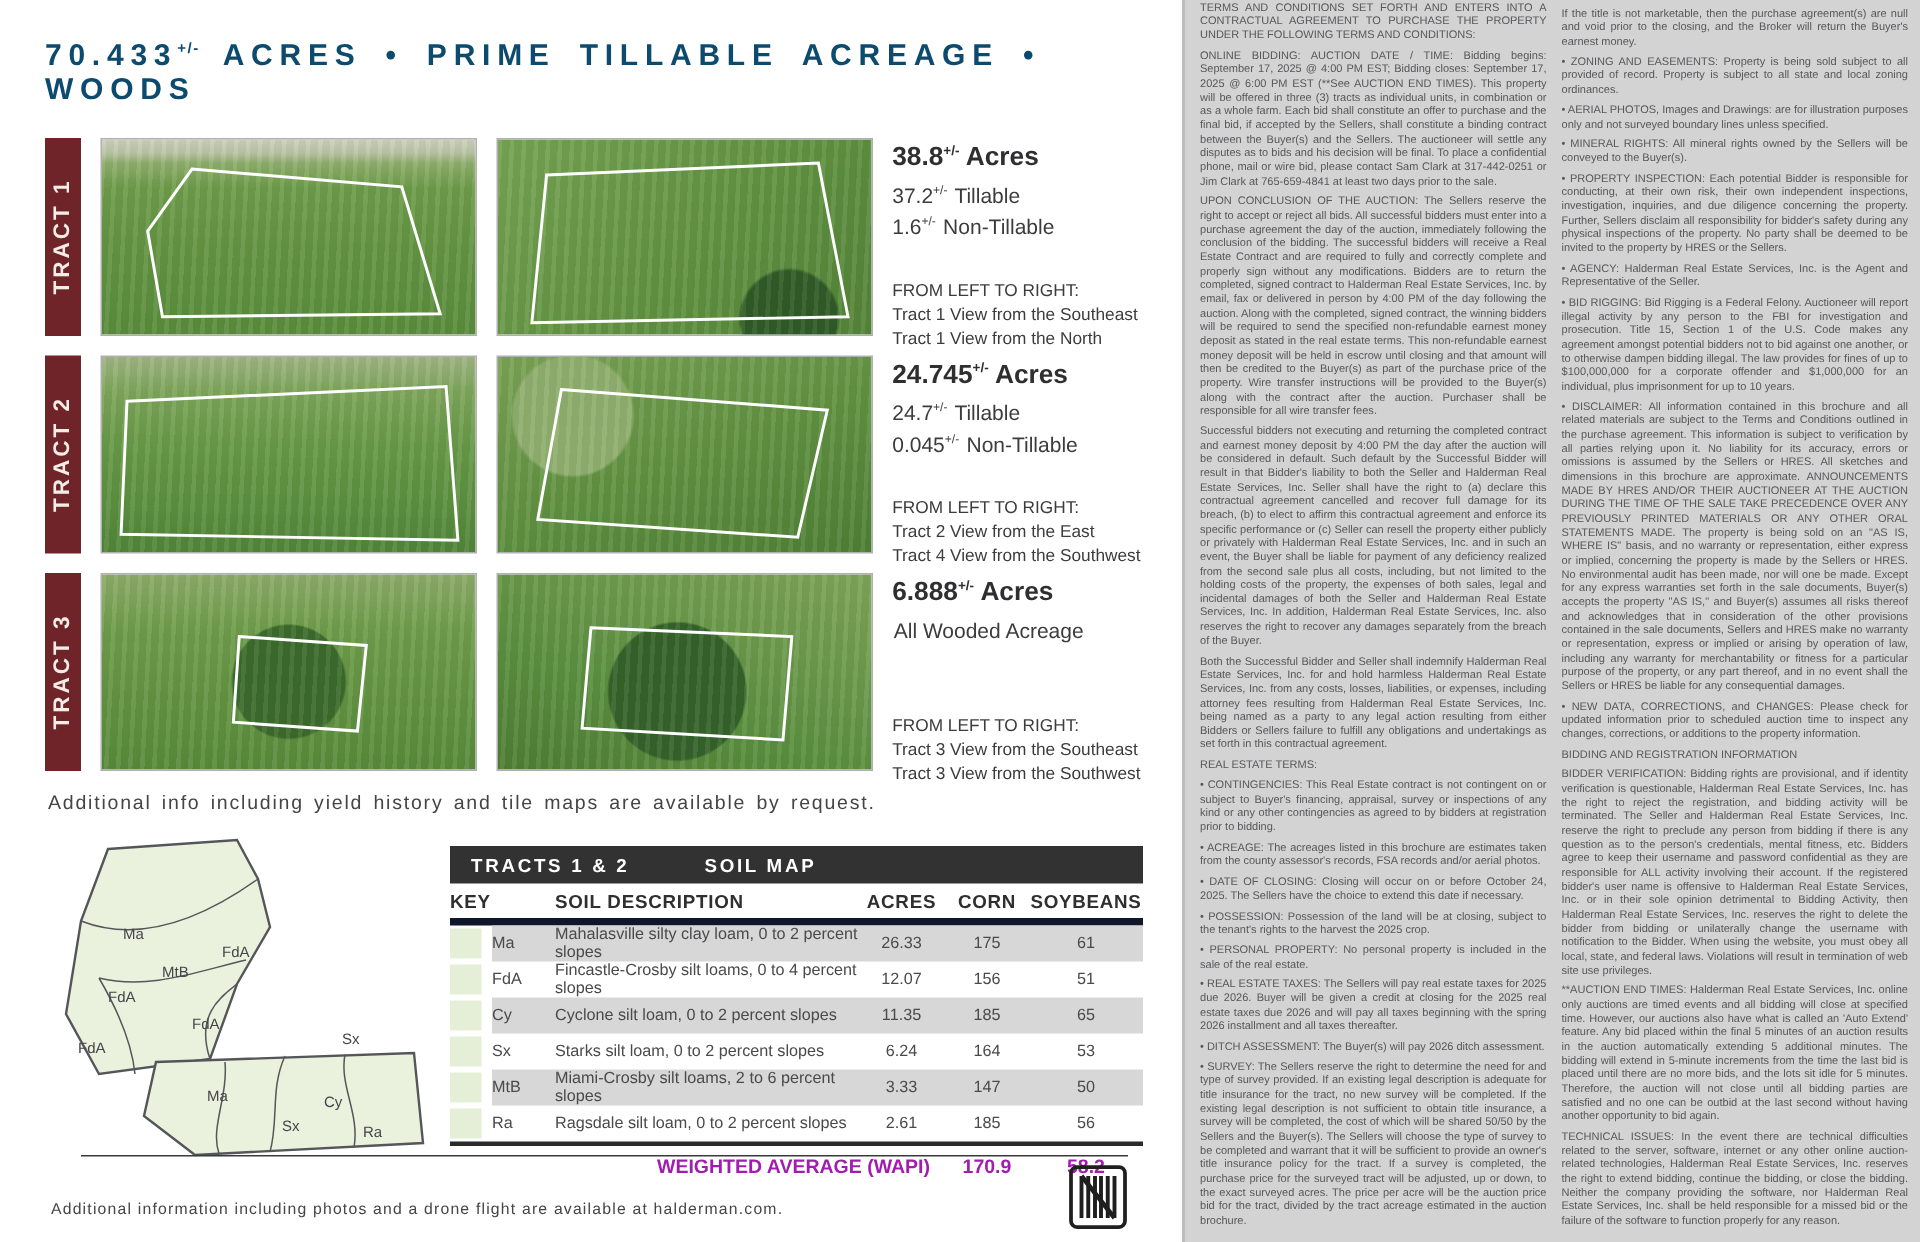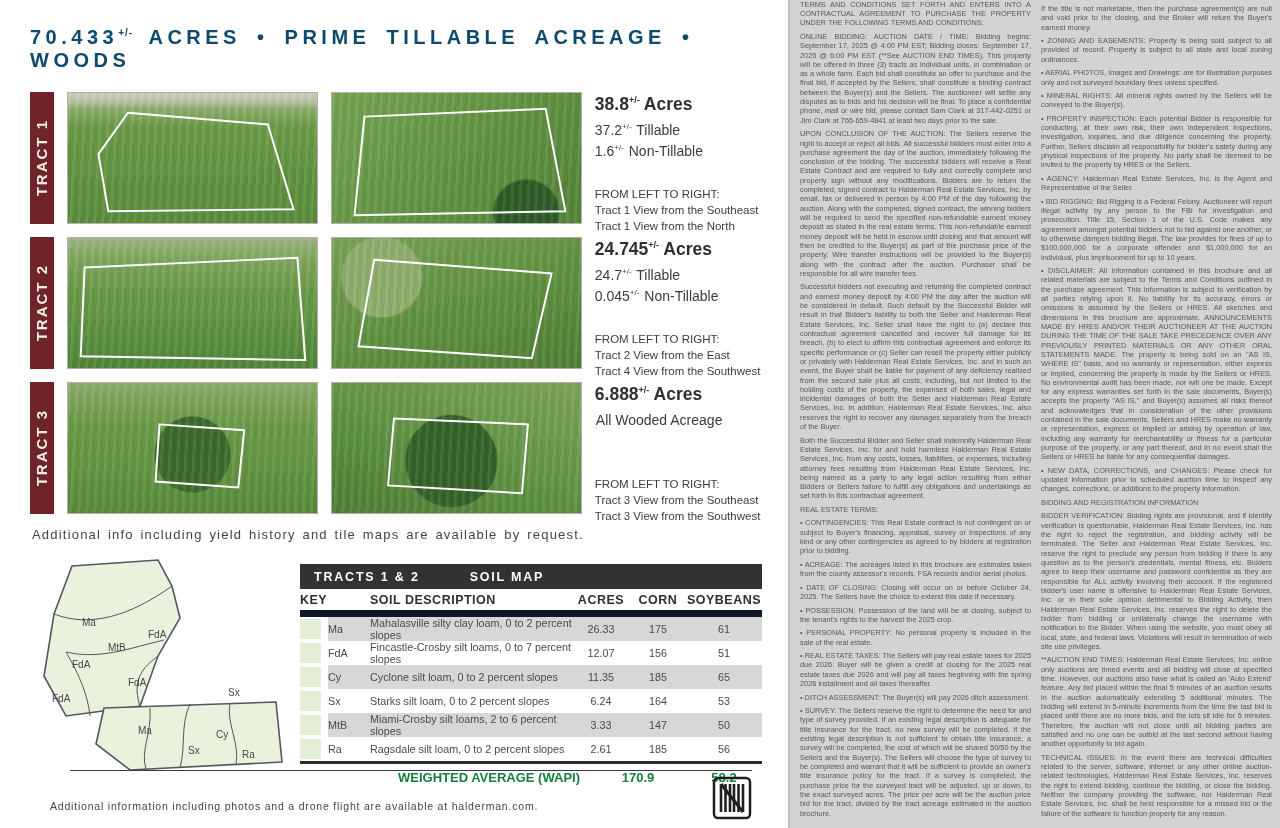--- a/index.html
+++ b/index.html
@@ -42,34 +42,34 @@
   .request-note { font-size: 13px; font-weight: 500; letter-spacing: 1.2px; word-spacing: 2px; color: #454547; margin: 6px 0 14px 2px; }
 
   .bottom-zone { display: flex; gap: 14px; }
   .soil-map { width: 256px; height: 232px; flex: none; }
   .soil-map text { font-size: 10px; fill: #45464a; font-family: "Liberation Sans", sans-serif; }
 
   .soil-table { width: 462px; font-size: 11px; color: #4a4a4c; margin-top: 8px; }
   .st-bar { height: 25px; background: #323232; color: #fff; display: flex; align-items: center; font-weight: bold; font-size: 12.5px; letter-spacing: 1.8px; padding-left: 14px; gap: 16px; }
   .st-bar .bar-right { margin-left: 34px; }
   .st-grid { display: grid; grid-template-columns: 28px 42px 1fr 58px 56px 76px; align-items: center; }
-  .st-head { border-bottom: 7px solid #0f172a; height: 28px; font-weight: bold; font-size: 12.5px; color: #2f2f31; letter-spacing: 0.5px; }
+  .st-head { border-bottom: 5px solid #0f172a; height: 28px; font-weight: bold; font-size: 12.5px; color: #2f2f31; letter-spacing: 0.5px; }
   .st-head .h-key { grid-column: 1 / span 2; }
   .h-num { text-align: center; }
   .st-row { height: 24px; font-size: 10.8px; }
   .st-row > div { height: 100%; display: flex; align-items: center; }
   .st-row .cell-num { justify-content: center; }
   .st-row.shade > div:not(.sw-cell) { background: #d7d7d7; }
   .sw-cell { justify-content: flex-start; }
   .swatch { width: 21px; height: 20px; background: #e5efd8; }
-  .st-foot { border-top: 3px solid #2b2b2b; height: 30px; font-weight: bold; font-size: 13px; color: #15803d; gap: 20px; }
+  .st-foot { border-top: 3px solid #2b2b2b; height: 30px; font-weight: bold; font-size: 13px; color: #a21caf; }
   .st-foot .f-label { grid-column: 1 / span 4; text-align: right; padding-right: 10px; }
   .st-foot .f-num { text-align: center; }
 
-  .page-footer { position: absolute; left: 50px; right: 36px; bottom: 8px; }
+  .page-footer { position: absolute; left: 34px; right: 36px; bottom: 8px; }
   .pf-rule { border-top: 1.5px solid #3a3a3c; margin-bottom: 5px; margin-left: 20px; }
   .pf-row { display: flex; align-items: flex-end; justify-content: space-between; }
   .pf-text { font-size: 10.5px; letter-spacing: 0.8px; color: #454547; padding-bottom: 8px; }
 
   
   .right-page { width: 492px; height: 828px; background: #d3d3d3; border-left: 2px solid #bdbdbd; padding: 12px 8px 6px 10px; display: flex; gap: 10px; align-items: flex-end; }
   .tcol { width: 232px; color: #57575a; }
   .tcol p { font-size: 7.35px; line-height: 1.27; text-align: justify; margin-bottom: 4.2px; }
   .thead { font-size: 8.6px; font-weight: bold; letter-spacing: 0.4px; color: #3d3d3f; margin-bottom: 3px; }
 </style>
@@ -206,21 +206,21 @@
         <div>Mahalasville silty clay loam, 0 to 2 percent slopes</div>
         <div class="cell-num">26.33</div>
         <div class="cell-num">175</div>
         <div class="cell-num">61</div>
       </div>
       <div class="st-grid st-row">
         <div class="sw-cell">
             <div class="swatch"></div>
           </div>
         <div>FdA</div>
-        <div>Fincastle-Crosby silt loams, 0 to 7 percent slopes</div>
+        <div>Fincastle-Crosby silt loams, 0 to 4 percent slopes</div>
         <div class="cell-num">12.07</div>
         <div class="cell-num">156</div>
         <div class="cell-num">51</div>
       </div>
       <div class="st-grid st-row shade">
         <div class="sw-cell">
             <div class="swatch"></div>
           </div>
         <div>Cy</div>
         <div>Cyclone silt loam, 0 to 2 percent slopes</div>

